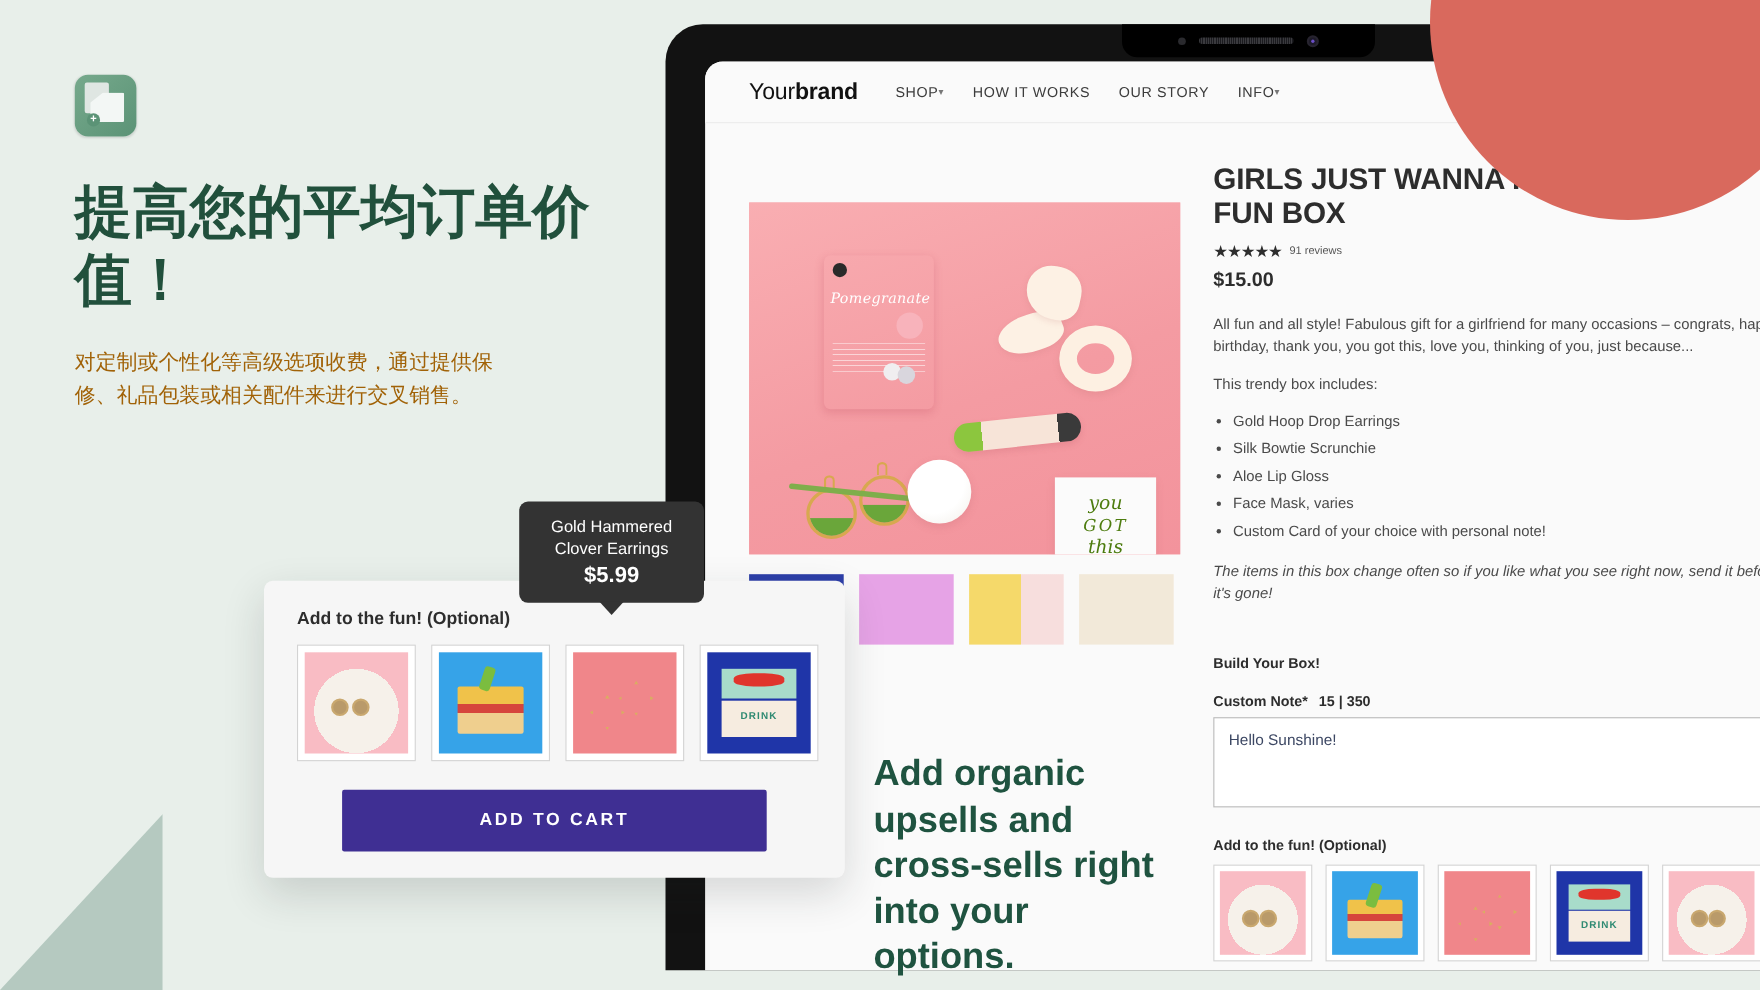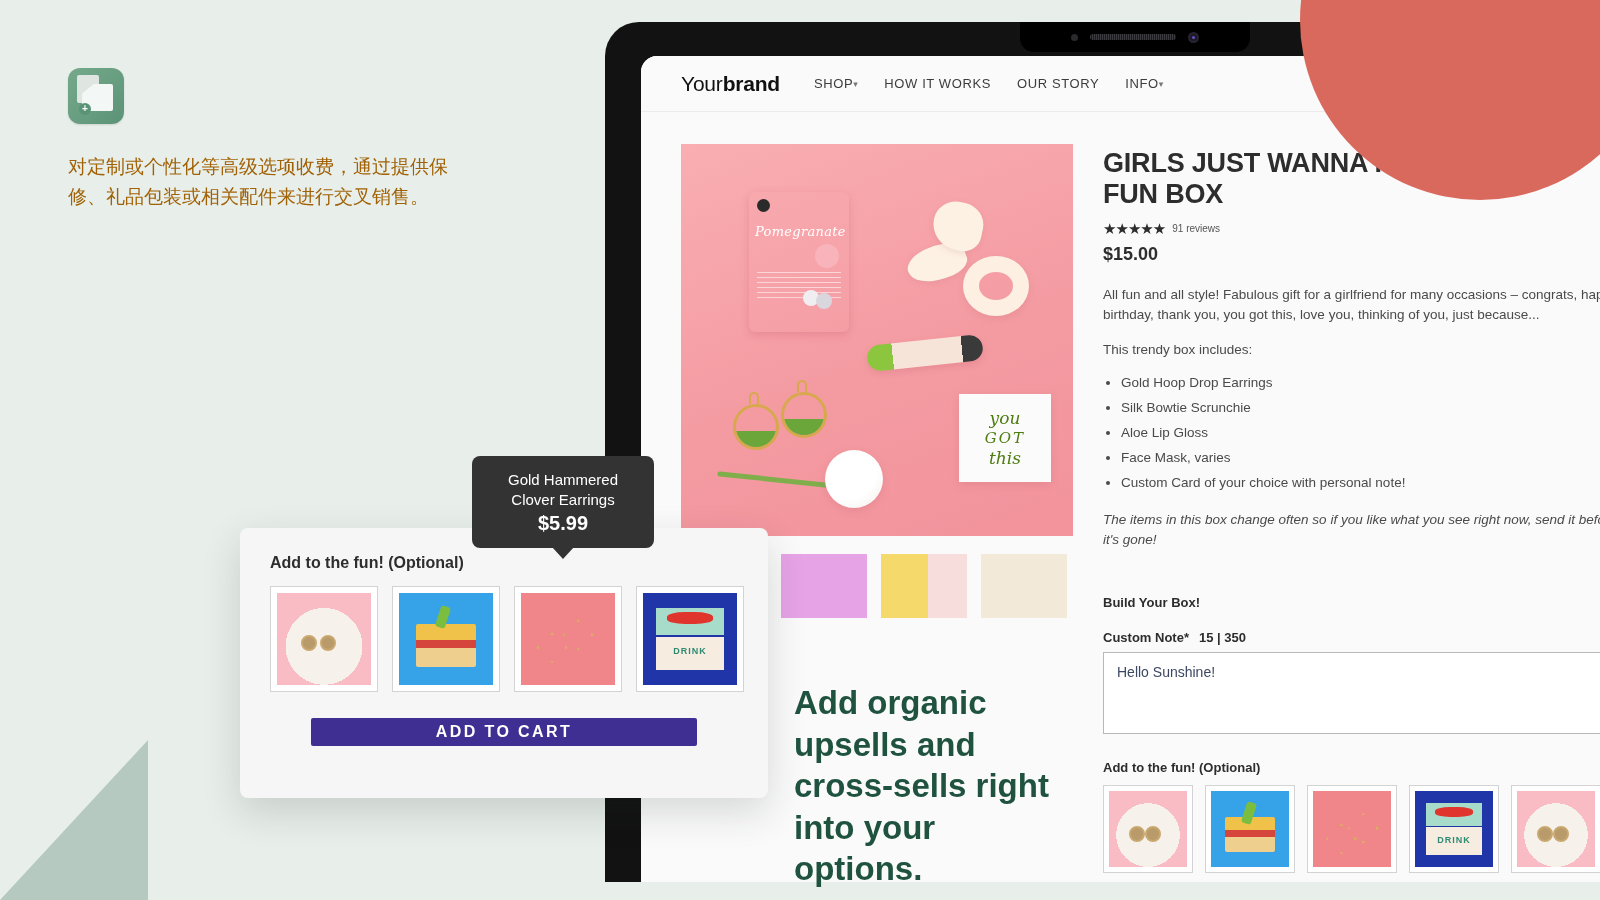--- a/index.html
+++ b/index.html
@@ -102,22 +102,23 @@
   .nav-item {
     font-size: 13px; letter-spacing: .6px; color: #3c3c3c; cursor: pointer;
     display: flex; align-items: center; gap: 0; white-space: nowrap;
   }
   .chev { font-size: 9px; color: #777; }
 
   
   .product-page { display: flex; padding: 32px 40px 0 40px; gap: 30px; }
   .gallery { width: 392px; flex: none; }
   .hero-img {
-    width: 392px; height: 392px; position: relative; overflow: hidden;
+    width: 392px; height: 320px; position: relative; overflow: hidden;
     background: #f7a7ac;
+    margin-top: 40px;
   }
   .hero-bg { position:absolute; inset:0;
     background: linear-gradient(160deg,#f9aeb2 0%,#f49ba2 55%,#f3939c 100%); }
   
   .prop { position: absolute; }
   .mask-pack {
     left: 68px; top: 48px; width: 100px; height: 140px; border-radius: 6px;
     background: linear-gradient(170deg,#ef5f77 0%,#e8four 0%,#e8455f 100%);
     box-shadow: 0 3px 8px rgba(180,60,80,.22);
   }
@@ -309,29 +310,29 @@
     padding: 26px 30px;
   }
   .popup-title { font-size: 16px; font-weight: bold; color: #2d2d2d; }
   .popup-grid { display: flex; gap: 14px; margin-top: 14px; }
   .popup-opt {
     width: 108px; height: 106px; background: #fff; border: 1px solid #d3d3d3;
     padding: 6px; flex: none; cursor: pointer;
   }
   .popup-opt .pic { width: 100%; height: 100%; }
   .add-cart-btn {
-    margin: 26px auto 0; display: block; width: 386px; height: 28px;
+    margin: 26px auto 0; display: block; width: 386px; height: 56px;
     background: #3f2f93; color: #fff; border: none; border-radius: 2px;
     font-size: 16px; font-weight: bold; letter-spacing: 2.4px;
     font-family: "Liberation Sans", sans-serif; cursor: pointer;
   }
 
   
   .tooltip {
-    position: absolute; left: 472px; top: 456px; width: 182px;
+    position: absolute; left: 472px; top: 456px; width: 168px;
     background: #333333; color: #fff; border-radius: 8px;
     padding: 14px 16px 13px; text-align: center; z-index: 50;
   }
   .tooltip .tt-name { font-size: 15px; line-height: 1.3; }
   .tooltip .tt-price { font-size: 20px; font-weight: bold; margin-top: 3px; }
   .tooltip::after {
     content: ""; position: absolute; left: 50%; bottom: -11px;
     transform: translateX(-50%);
     border-left: 11px solid transparent; border-right: 11px solid transparent;
     border-top: 12px solid #333333;
@@ -353,20 +354,21 @@
 <div class="bg-circle"></div>
 
 <div class="left-col">
   <div class="brandline">
     <div class="logo-badge">
       <div class="sheet-back"></div>
       <div class="sheet-front"></div>
       <div class="plus">+</div>
     </div>
   </div>
+  <div class="headline">提高您的平均订单价值！</div>
   <div class="subcopy">对定制或个性化等高级选项收费，通过提供保修、礼品包装或相关配件来进行交叉销售。</div>
 </div>
 
 <div class="device">
   <div class="notch">
     <div class="sensor"></div>
     <div class="grille"></div>
     <div class="camera"></div>
   </div>
 

